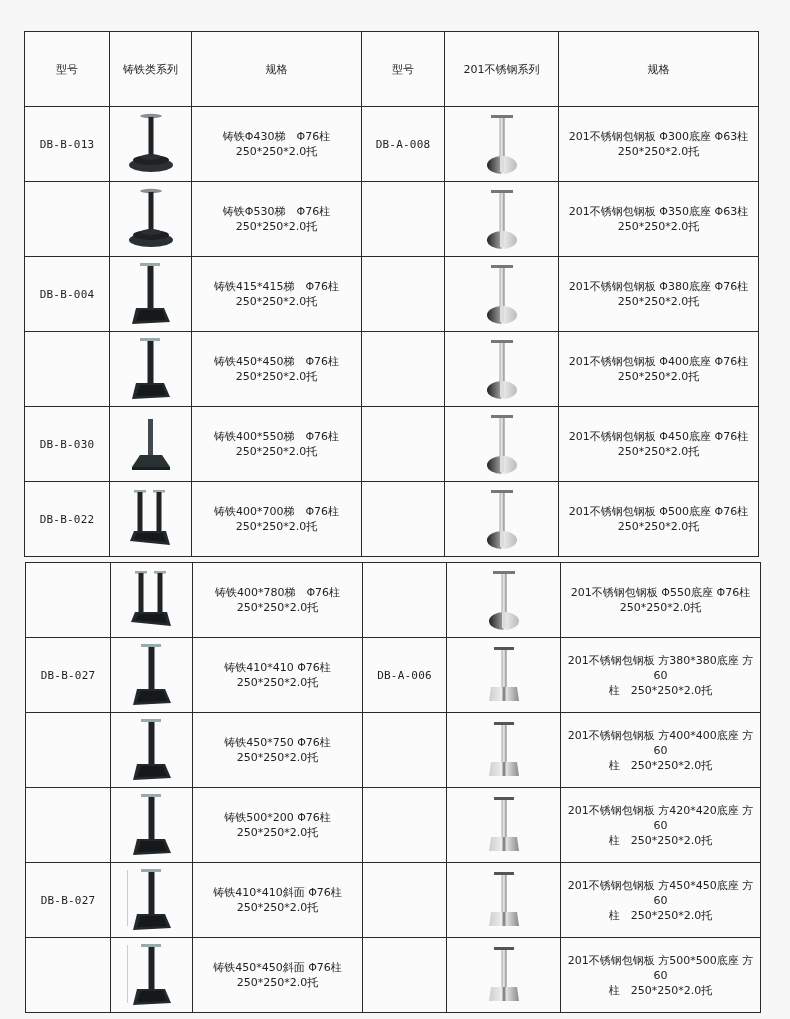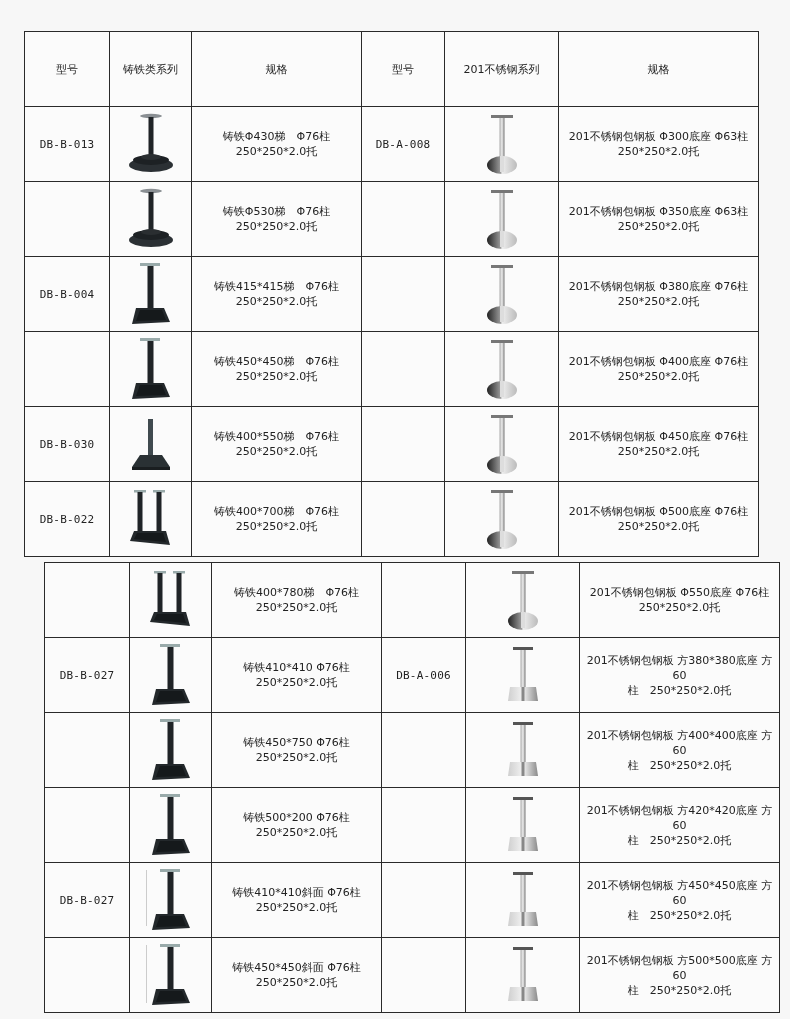--- a/index.html
+++ b/index.html
@@ -2,21 +2,21 @@
 <html><head>
   <meta charset="utf-8">
   <style>
     html, body { margin:0; padding:0; background:#f7f7f7; }
     body { width:790px; height:1019px; position:relative; overflow:hidden;
            font-family:"DejaVu Sans", "Liberation Sans", sans-serif; color:#222; }
     table.spec { position:absolute; border-collapse:collapse; table-layout:fixed; background:#fbfbfb; }
     table.spec td { border:1px solid #2a2a2a; text-align:center; vertical-align:middle; padding:0;
                     font-size:11px; line-height:15px; overflow:hidden; }
     #t1 { left:24px; top:19px; width:734px;margin-top:12px; }
-    #t2 { left:25px; top:562px; width:735px;margin-left:19px; }
+    #t2 { left:25px; top:562px; width:735px; }
     td.hdr { height:74px; font-size:11.5px; }
     tr.row td { height:74px; }
     td.code { font-family:"DejaVu Sans Mono", "Liberation Mono", monospace; font-size:10.5px; letter-spacing:0.2px; }
     td.spectxt { font-size:11px; padding:0 4px; }
     .img svg { display:block; margin:0 auto; }
   </style>
 </head>
 <body>
 
 <svg width="0" height="0" style="position:absolute">

